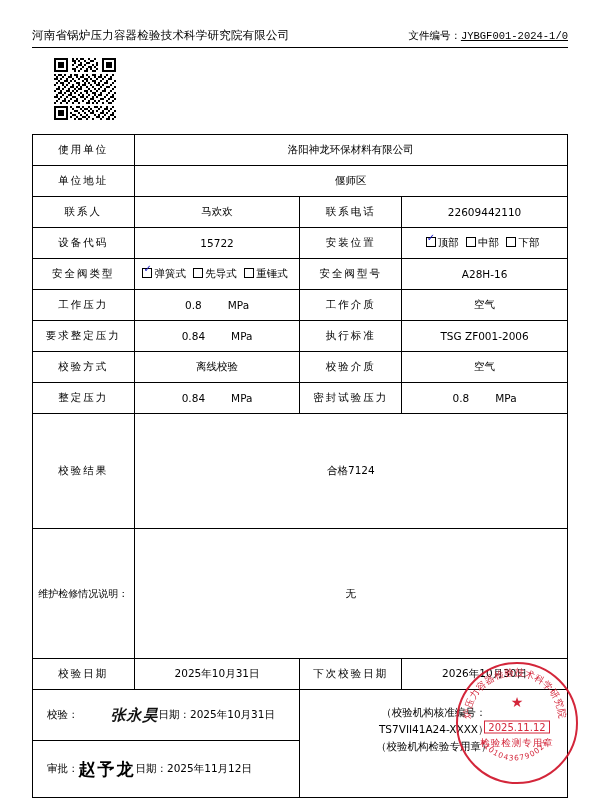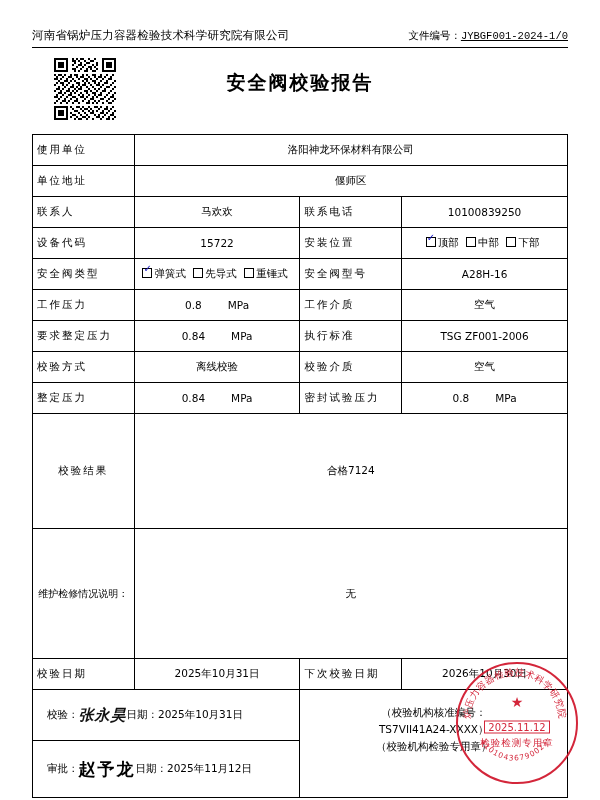--- a/index.html
+++ b/index.html
@@ -57,21 +57,21 @@
     margin:0 8px;
     table-layout:fixed;
   }
   table.main td{
     border:1px solid #000;
     height:26px;
     padding:2px 4px;
     font-size:10.5px;
     vertical-align:middle;
   }
-  .lbl{ letter-spacing:2px; }
+  .lbl{ text-align:center; letter-spacing:2px; }
   .val{ text-align:center; }
   .val-left{ text-align:center; padding-left:10px;}
   .unit{ display:inline-block; padding-left:26px;}
   .ck{ display:inline-block; margin-right:4px; }
   .box{
     display:inline-block;width:8px;height:8px;
     border:1px solid #000;vertical-align:-1px;margin-right:2px;
     position:relative;background:#fff;
   }
   .box.on:after{
@@ -81,20 +81,21 @@
   }
   .tallcell{ vertical-align:top; padding-top:6px; text-align:center; padding-left:8px;}
   .tall-lbl{ text-align:center; vertical-align:middle; letter-spacing:2px;}
   .sig-name{
     font-family:"DejaVu Serif","Liberation Serif",serif;
     font-size:15px;
     font-style:italic;
     font-weight:bold;
     letter-spacing:1px;
     color:#111;
+    margin-left:32px;
   }
   .sig-line{ display:flex;align-items:center;gap:0;}
   .approve-name{
     font-family:"DejaVu Serif","Liberation Serif",serif;
     font-size:17px;font-weight:bold;letter-spacing:2px;
   }
   .orgbox{ font-size:10px; line-height:17px; text-align:center; }
 
   
   .stamp{
@@ -379,21 +380,20 @@
           <rect x="10" y="30" width="1" height="1"></rect>
             <rect x="12" y="30" width="2" height="1"></rect>
             <rect x="16" y="30" width="1" height="1"></rect>
             <rect x="19" y="30" width="1" height="1"></rect>
             <rect x="23" y="30" width="1" height="1"></rect>
             <rect x="26" y="30" width="2" height="1"></rect>
             <rect x="29" y="30" width="1" height="1"></rect>
         </g>
       </svg>
     </div>
-    <div class="maintitle">安全阀校验报告</div>
   </div>
 
   <table class="main">
     <colgroup>
       <col style="width:19%">
         <col style="width:31%">
         <col style="width:19%">
         <col style="width:31%">
     </colgroup>
     <tbody>
@@ -402,21 +402,21 @@
         <td class="val" colspan="3">洛阳神龙环保材料有限公司</td>
       </tr>
       <tr>
         <td class="lbl">单位地址</td>
         <td class="val" colspan="3">偃师区</td>
       </tr>
       <tr>
         <td class="lbl">联系人</td>
         <td class="val">马欢欢</td>
         <td class="lbl">联系电话</td>
-        <td class="val">10100839250</td>
+        <td class="val">22609442110</td>
       </tr>
       <tr>
         <td class="lbl">设备代码</td>
         <td class="val">15722</td>
         <td class="lbl">安装位置</td>
         <td class="val">
           <span class="ck"><span class="box on"></span><span>顶部</span></span>
           <span class="ck"><span class="box"></span><span>中部</span></span>
           <span class="ck"><span class="box"></span><span>下部</span></span>
         </td>

